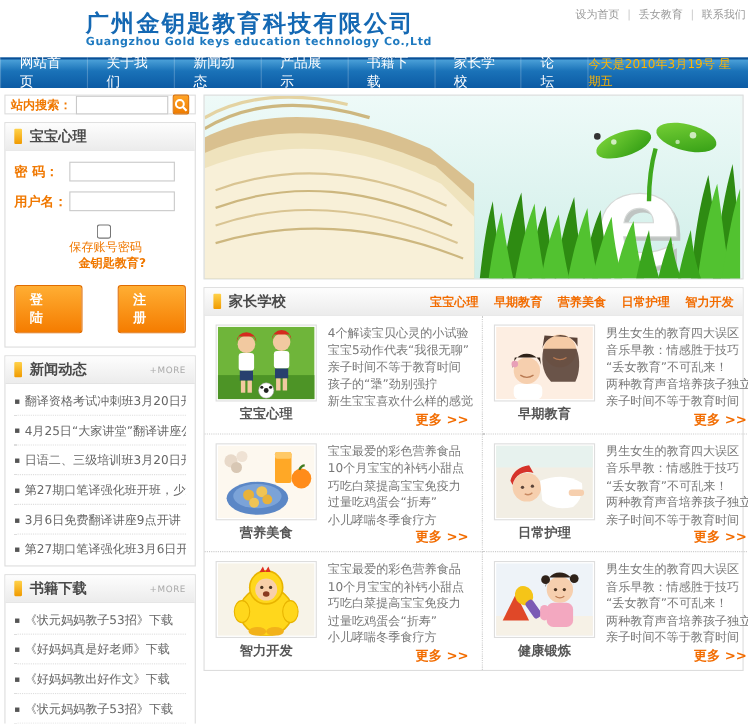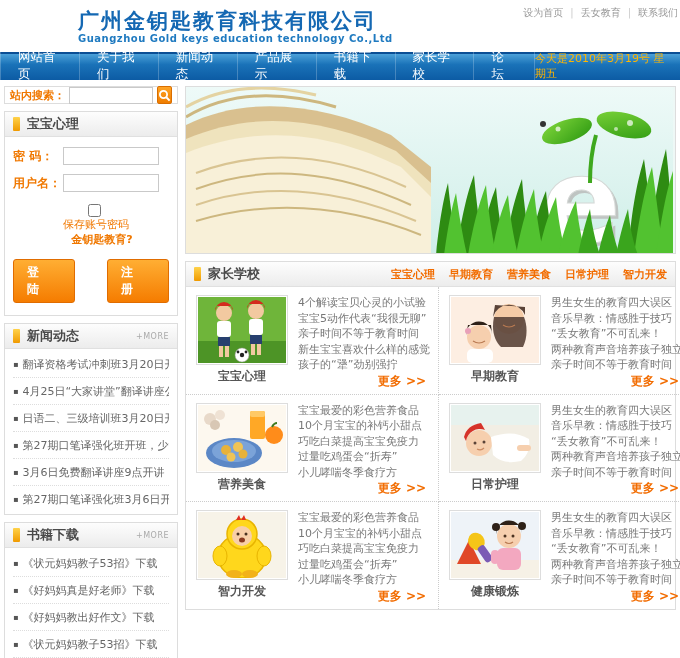--- a/index.html
+++ b/index.html
@@ -286,22 +286,22 @@
                   <circle cx="48" cy="55" r="1.4" fill="#222222"></circle>
                 </svg>
               </div>
               <span class="caption">宝宝心理</span>
             </div>
             <div class="block-right">
               <ul class="articles">
                 <li>4个解读宝贝心灵的小试验</li>
                 <li>宝宝5动作代表“我很无聊”</li>
                 <li>亲子时间不等于教育时间</li>
+                <li>孩子的“犟”劲别强拧</li>
                 <li>新生宝宝喜欢什么样的感觉</li>
-                <li>孩子的“犟”劲别强拧</li>
               </ul>
               <a class="more-link">更多 &gt;&gt;</a>
             </div>
           </div>
 
           <div class="block">
             <div class="photo-col">
               <div class="photo">
                 <svg width="88" height="66" viewBox="0 0 88 66">
                   <rect width="88" height="66" fill="#fdeee2"></rect>

